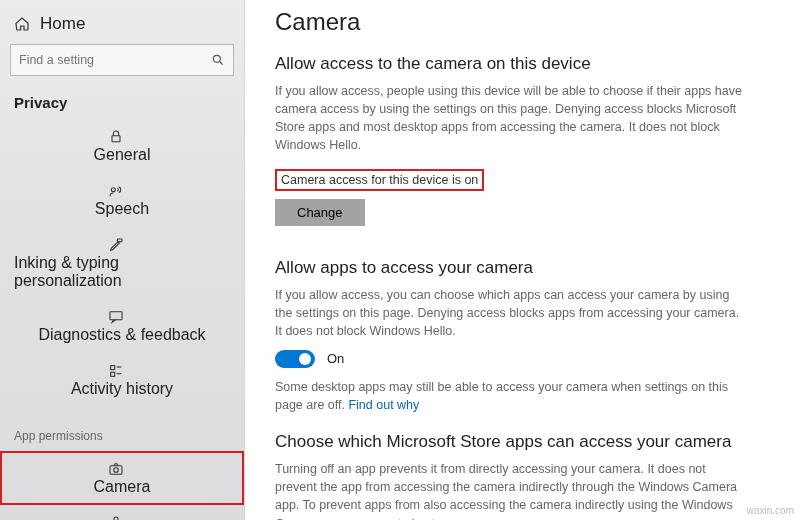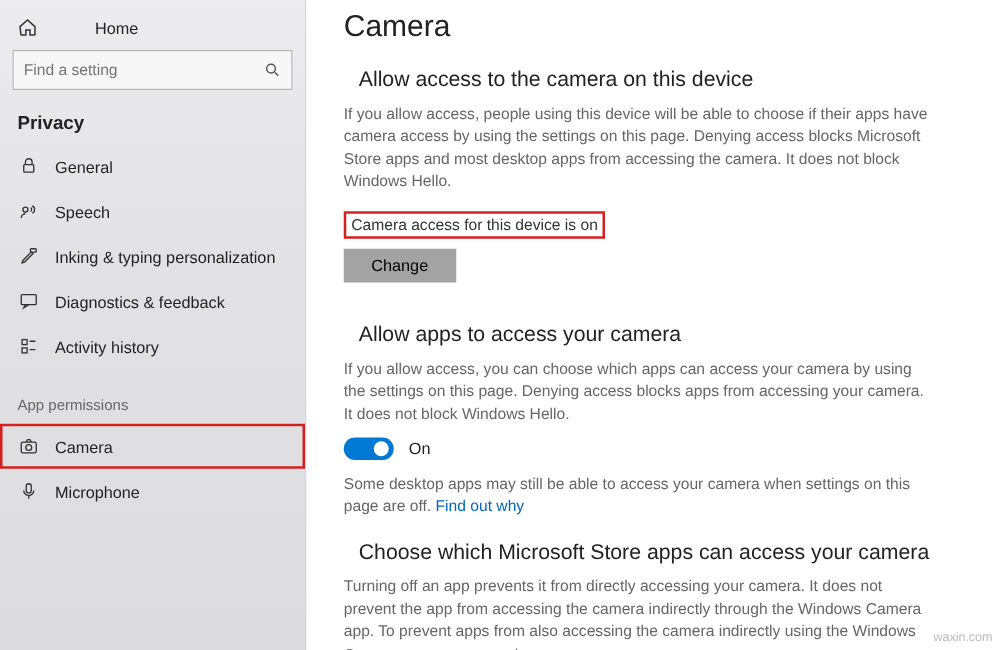--- a/index.html
+++ b/index.html
@@ -17,22 +17,21 @@
   .sidebar {
     width: 245px;
     height: 100%;
     background: linear-gradient(to bottom, #ececee 0%, #e2e2e5 40%, #dcdcdf 100%);
     padding: 10px 0 0 0;
     border-right: 1px solid #d6d6d8;
   }
   .home-row {
     display: flex; align-items: center;
     padding: 4px 14px 6px 14px;
-    font-size: 13px;
-    gap: 36px;
+    font-size: 17px;
   }
   .home-row svg { width: 16px; height: 16px; margin-right: 10px; }
   .search-wrap { padding: 4px 10px 8px 10px; }
   .search {
     width: 100%; height: 32px;
     background: #f7f7f8;
     border: 1px solid #b8b8bb;
     display: flex; align-items: center;
     padding: 0 8px;
   }
@@ -46,32 +45,33 @@
     padding: 10px 14px 8px 14px;
     font-size: 15px; font-weight: 600;
   }
   .section-label {
     padding: 22px 14px 8px 14px;
     font-size: 12px; color: #666;
   }
   .nav-item {
     display: flex; align-items: center;
     padding: 9px 14px;
-    font-size: 13px;
+    font-size: 16px;
     cursor: pointer;
+    flex-direction: column;
   }
   .nav-item .ic { width: 18px; height: 18px; margin-right: 12px; display:flex; align-items:center; justify-content:center;}
   .nav-item.hl { outline: 2px solid #d62020; outline-offset: -2px; }
   
   .main {
     flex: 1; padding: 8px 30px 0 30px;
     overflow: hidden;
   }
   .page-title { font-size: 24px; font-weight: 400; margin-bottom: 18px; }
-  .sect-title { font-size: 17px; font-weight: 400; margin: 6px 0 8px 12px; }
+  .sect-title { font-size: 17px; font-weight: 400; margin: 6px 0 8px 0; }
   .body-text { font-size: 12.5px; color: #666; line-height: 1.45; max-width: 470px; margin-bottom: 10px; }
   .status-line {
     display: inline-block;
     font-size: 12.5px; color: #333;
     padding: 2px 4px;
     border: 2px solid #d62020;
     margin: 4px 0 6px 0;
     text-align: center;
   }
   .change-btn {

